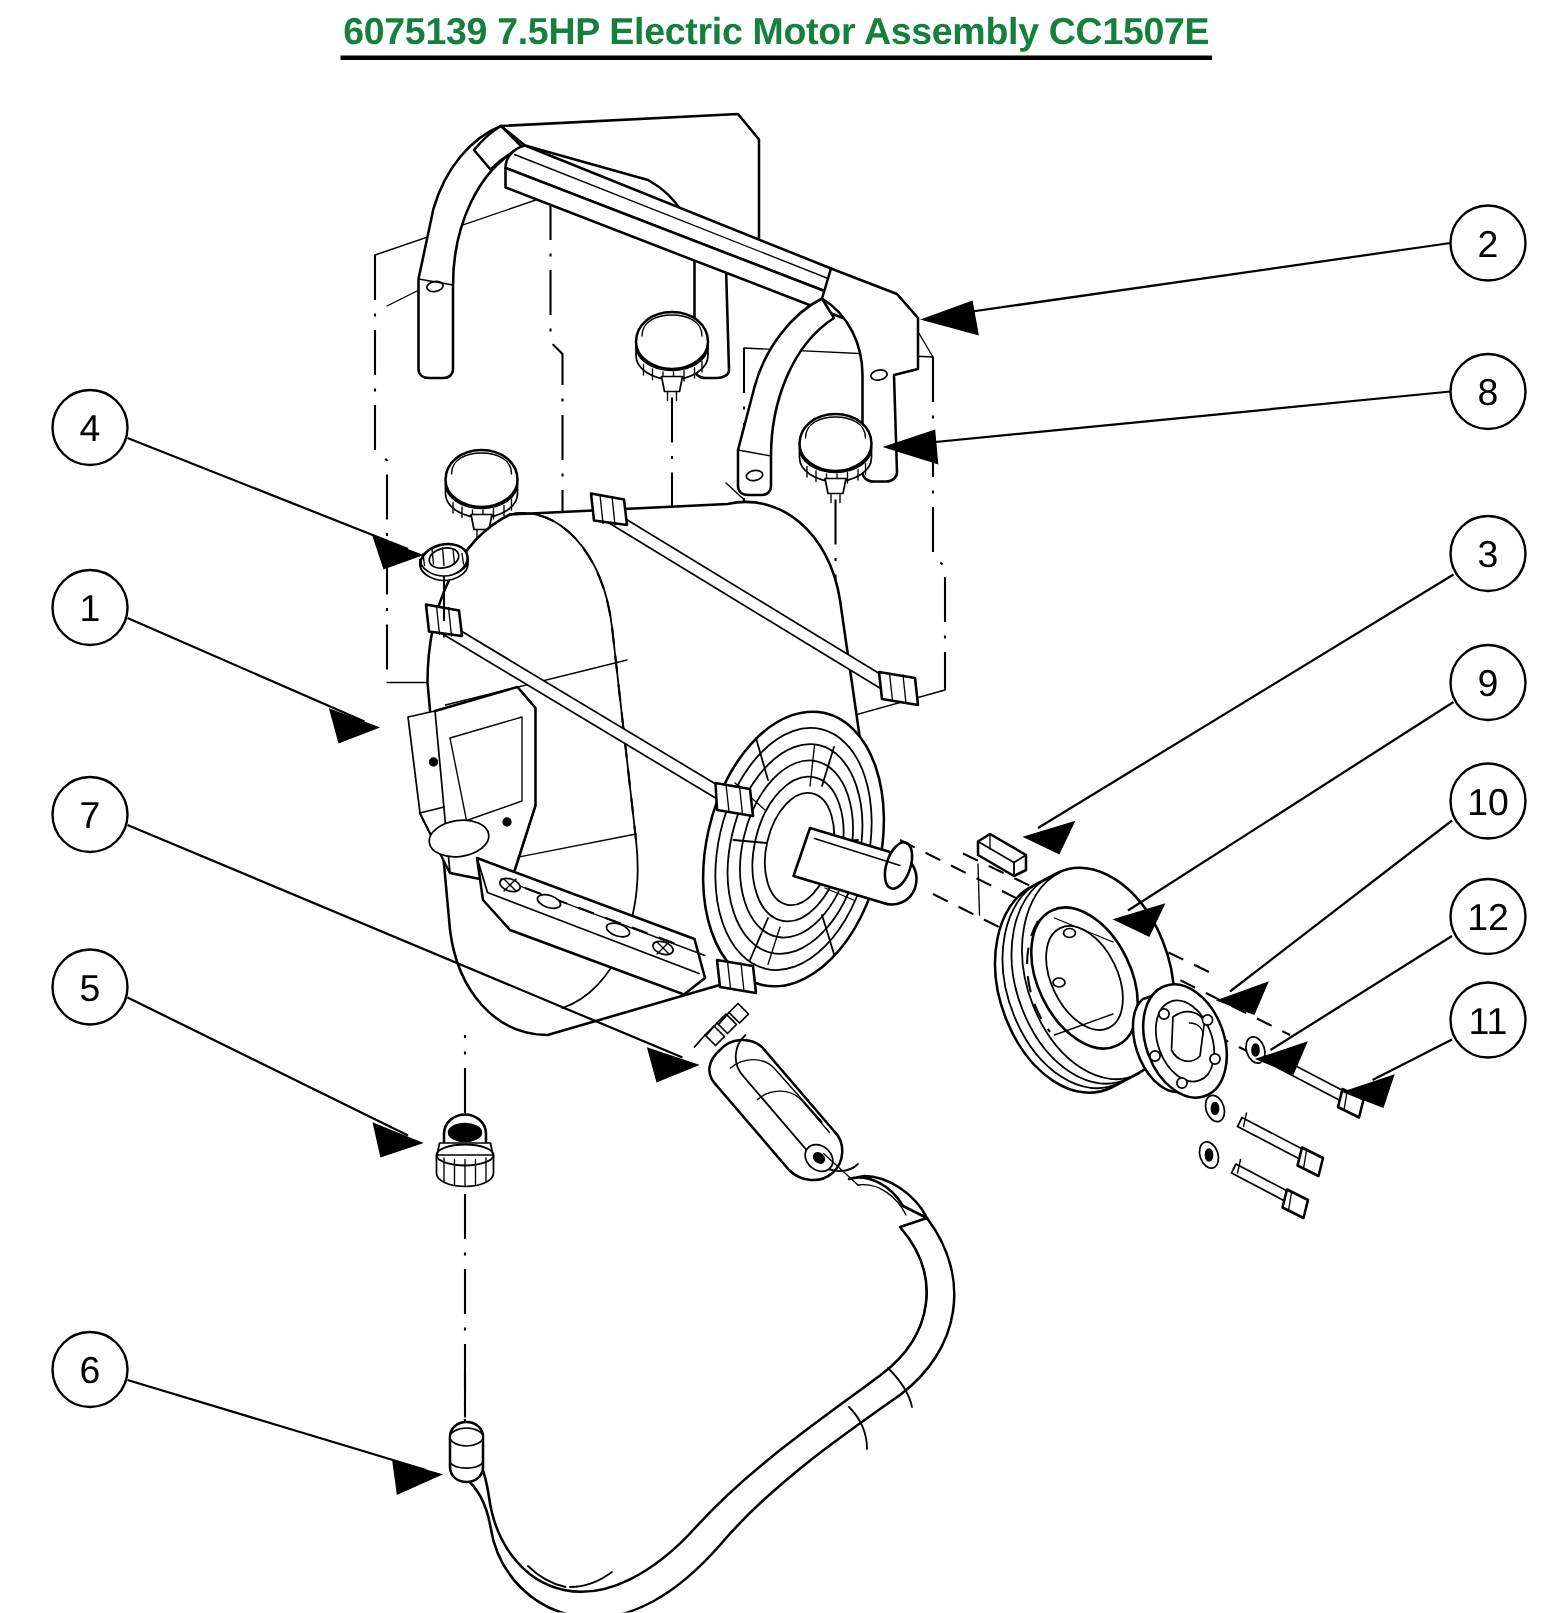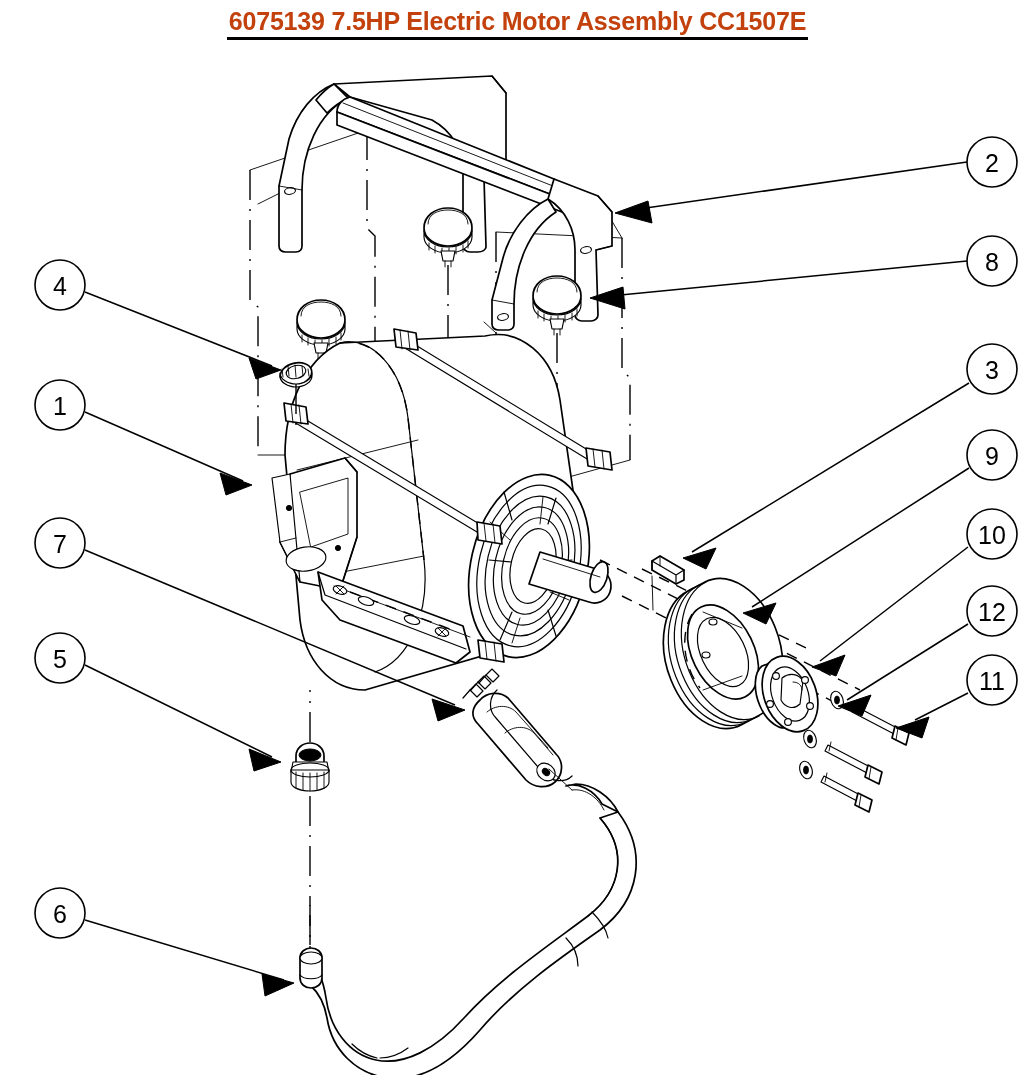--- a/index.html
+++ b/index.html
@@ -28,21 +28,21 @@
     width: 1035px;
     text-align: center;
     pointer-events: none;
   }
   .title-text {
     display: inline-block;
     font-family: "Liberation Sans", sans-serif;
     font-size: 25px;
     font-weight: bold;
     letter-spacing: -0.2px;
-    color: #c2410c;
+    color: #15803d;
     border-bottom: 3px solid #000000;
     padding: 0 2px 3px 2px;
     line-height: 1.05;
     white-space: nowrap;
   }
   svg#drawing {
     position: absolute;
     top: 0;
     left: 0;
     width: 1035px;

